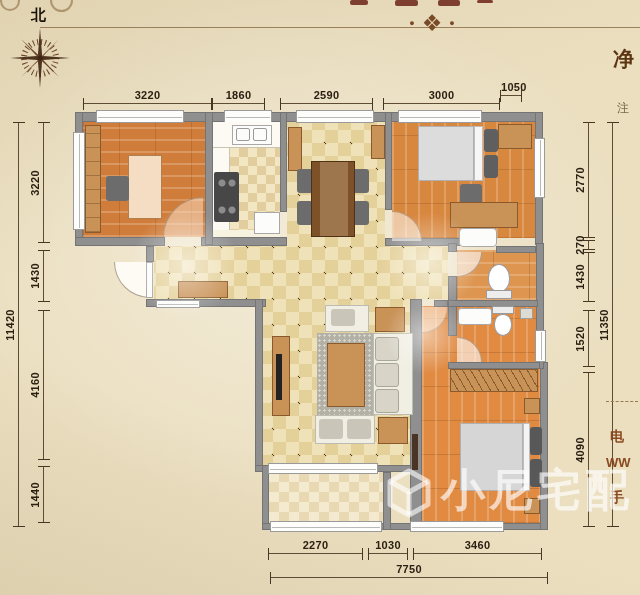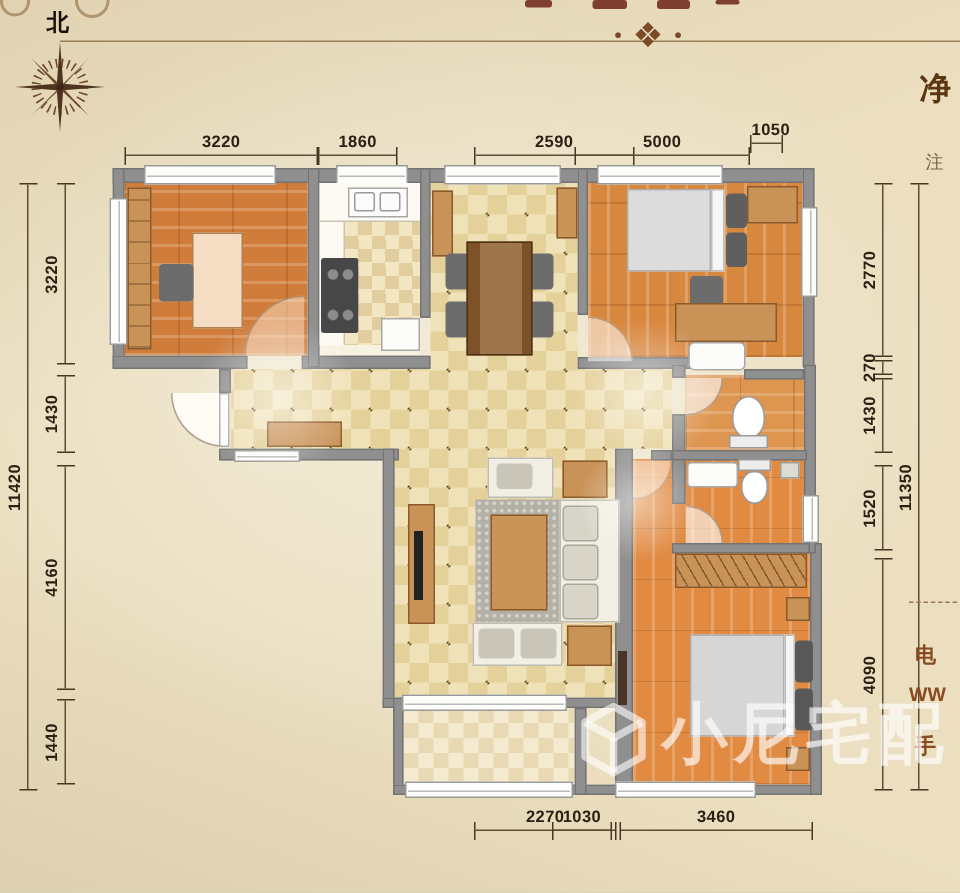--- a/index.html
+++ b/index.html
@@ -92,25 +92,25 @@
     <polygon points="51,13 33.5,30.5 13,51 32,33.5" fill="#6a452c"></polygon>
     <circle cx="32" cy="32" r="2.6" fill="#3c2714"></circle>
   </svg>
 
   <div class="dh" style="left:83px;top:98px;width:129px;">
     <span class="lbl">3220</span>
     </div>
   <div class="dh" style="left:212px;top:98px;width:53px;">
     <span class="lbl">1860</span>
     </div>
-  <div class="dh" style="left:280px;top:98px;width:107px;margin-left:36px;">
+  <div class="dh" style="left:280px;top:98px;width:93px;">
     <span class="lbl">2590</span>
     </div>
   <div class="dh" style="left:383px;top:98px;width:117px;">
-    <span class="lbl">5000</span>
+    <span class="lbl">3000</span>
     </div>
   <div class="dh" style="left:500px;top:90px;width:22px;">
     <span class="lbl">1050</span>
     </div>
 
   <div class="dv" style="left:13px;top:122px;height:405px;">
     <span class="lbl">11420</span>
     </div>
   <div class="dv" style="left:38px;top:122px;height:121px;">
     <span class="lbl">3220</span>
@@ -137,28 +137,31 @@
   <div class="dv" style="left:583px;top:310px;height:57px;">
     <span class="lbl">1520</span>
     </div>
   <div class="dv" style="left:583px;top:372px;height:155px;">
     <span class="lbl">4090</span>
     </div>
   <div class="dv" style="left:607px;top:122px;height:405px;">
     <span class="lbl">11350</span>
     </div>
 
-  <div class="dh" style="left:268px;top:548px;width:95px;margin-left:48px;">
+  <div class="dh" style="left:268px;top:548px;width:95px;">
     <span class="lbl">2270</span>
     </div>
   <div class="dh" style="left:368px;top:548px;width:40px;">
     <span class="lbl">1030</span>
     </div>
   <div class="dh" style="left:413px;top:548px;width:129px;">
     <span class="lbl">3460</span>
+    </div>
+  <div class="dh" style="left:270px;top:572px;width:278px;">
+    <span class="lbl">7750</span>
     </div>
 
   <div class="edge" style="left:613px;top:45px;font-size:21px;">净</div>
   <div class="edge" style="left:617px;top:100px;font-size:12px;color:#7a6848;font-weight:400;">注</div>
   <div class="dash" style="left:606px;top:401px;"></div>
   <div class="edge" style="left:610px;top:428px;font-size:14px;color:#8a4a20;">电</div>
   <div class="edge" style="left:606px;top:455px;font-size:13px;color:#8a4a20;">WW</div>
   <div class="edge" style="left:610px;top:489px;font-size:14px;color:#8a4a20;">手</div>
 
   <div class="floor woodh" style="left:83px;top:122px;width:122px;height:115px;background-color:#d07d3c;"></div>

